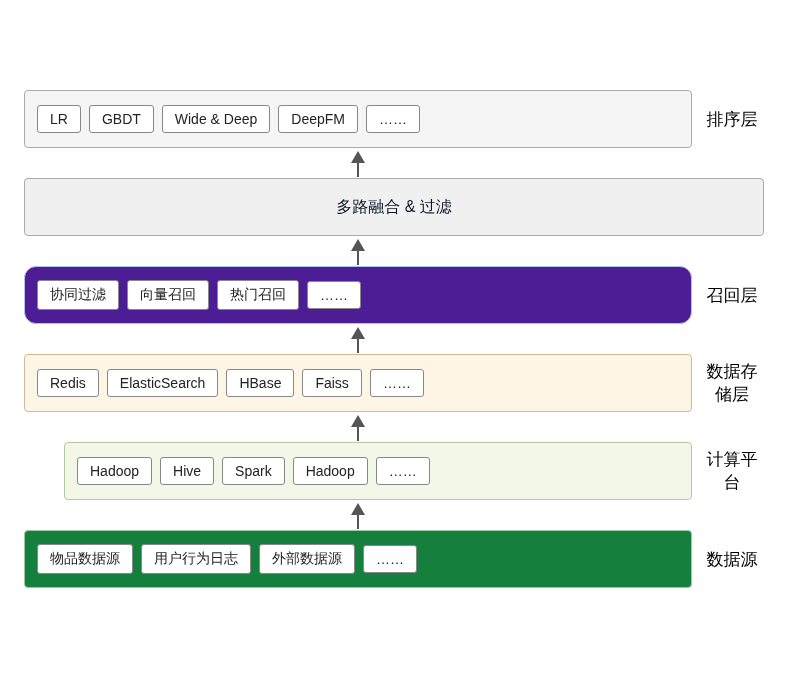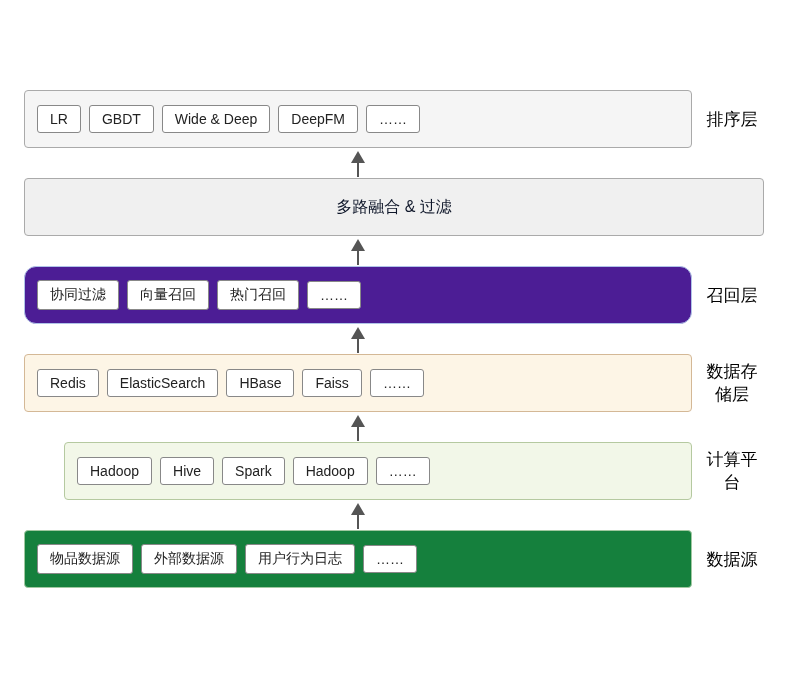--- a/index.html
+++ b/index.html
@@ -182,20 +182,20 @@
     <div class="arrow-row">
       <div class="arrow-up">
         <div class="arrow-head"></div>
         <div class="arrow-shaft"></div>
       </div>
     </div>
     <div class="layer-row">
       <div class="layer-box layer-data">
         <div class="items">
           <div class="item-box">物品数据源</div>
+          <div class="item-box">用户行为日志</div>
           <div class="item-box">外部数据源</div>
-          <div class="item-box">用户行为日志</div>
           <div class="item-box">……</div>
         </div>
       </div>
       <div class="layer-label">数据源</div>
     </div>
   </div>
 
 </body></html>

